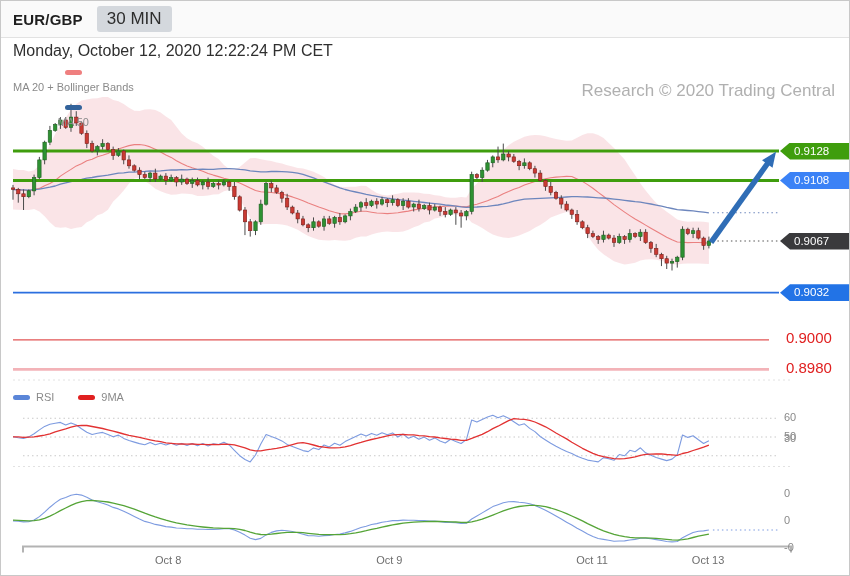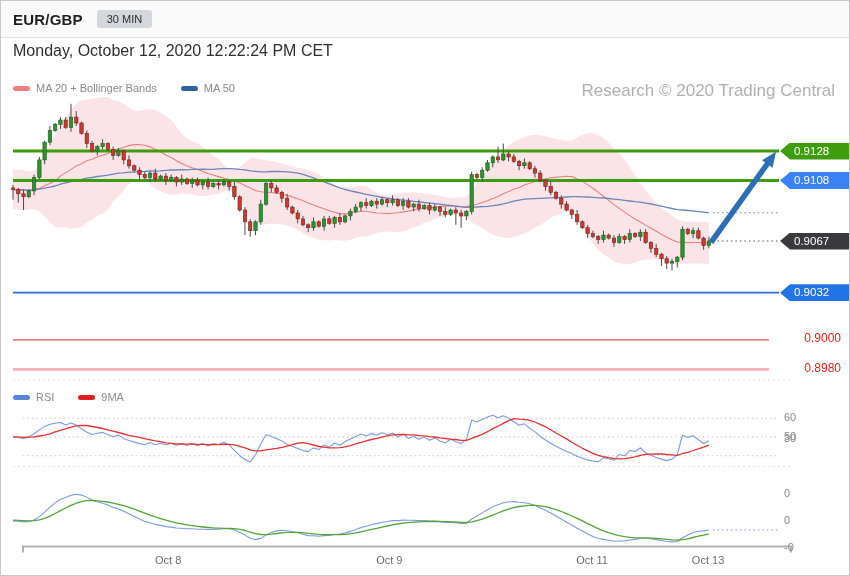--- a/index.html
+++ b/index.html
@@ -1,36 +1,36 @@
 <!DOCTYPE html>
 <html><head>
 <meta charset="utf-8">
 <style>
   html,body{margin:0;padding:0;background:#fff;}
   .page{position:relative;width:848px;height:574px;border:1px solid #c8c8c8;background:#ffffff;
         font-family:"Liberation Sans",sans-serif;overflow:hidden;}
   .header{position:absolute;top:0;left:0;right:0;height:37px;background:#fafafa;
           border-bottom:1px solid #e2e2e2;display:flex;align-items:center;padding-left:12px;box-sizing:border-box;}
   .symbol{font-size:15px;font-weight:bold;color:#1f1f1f;letter-spacing:.2px;}
-  .badge{margin-left:14px;background:#d4d8dd;color:#2d2d2d;font-size:11px;
+  .badge{margin-left:14px;background:#d4d8dd;color:#2d2d2d;font-size:17px;
          padding:3px 10px;border-radius:3px;cursor:default;}
   .dateline{position:absolute;top:41px;left:12px;font-size:16px;color:#2f2f2f;}
   .legend{position:absolute;display:flex;align-items:center;gap:6px;font-size:11px;color:#8a8a8a;z-index:3;}
   .legend .sw{display:inline-block;width:17px;height:5px;border-radius:2.5px;}
   .legend .gap{width:12px;}
-  .legend-main{top:81px;left:12px;}
+  .legend-main{top:69px;left:12px;flex-direction:column;}
   .legend-rsi{top:390px;left:12px;}
   .legend-macd{top:476px;left:12px;}
   .credit{position:absolute;top:80px;right:14px;font-size:17px;color:#b0b0b0;z-index:3;}
   svg#chart-canvas{position:absolute;top:0;left:0;z-index:1;}
   .tag{position:absolute;left:779px;width:70px;height:17px;line-height:17px;z-index:2;
        font-size:11.5px;color:#fff;padding-left:14px;box-sizing:border-box;
        clip-path:polygon(10px 0,100% 0,100% 100%,10px 100%,0 50%);}
   .price-text{position:absolute;left:785px;width:55px;height:14px;line-height:14px;z-index:2;
-       font-size:12px;color:#e02020;text-align:right;}
+       font-size:15px;color:#e02020;}
   .tick{position:absolute;left:783px;font-size:11px;color:#8a8a8a;z-index:2;}
   .xlab{position:absolute;transform:translateX(-50%);font-size:11px;color:#6e6e6e;z-index:2;}
 </style>
 </head>
 <body>
 
 <div class="page">
 
   <div class="header">
     <span class="symbol">EUR/GBP</span>

